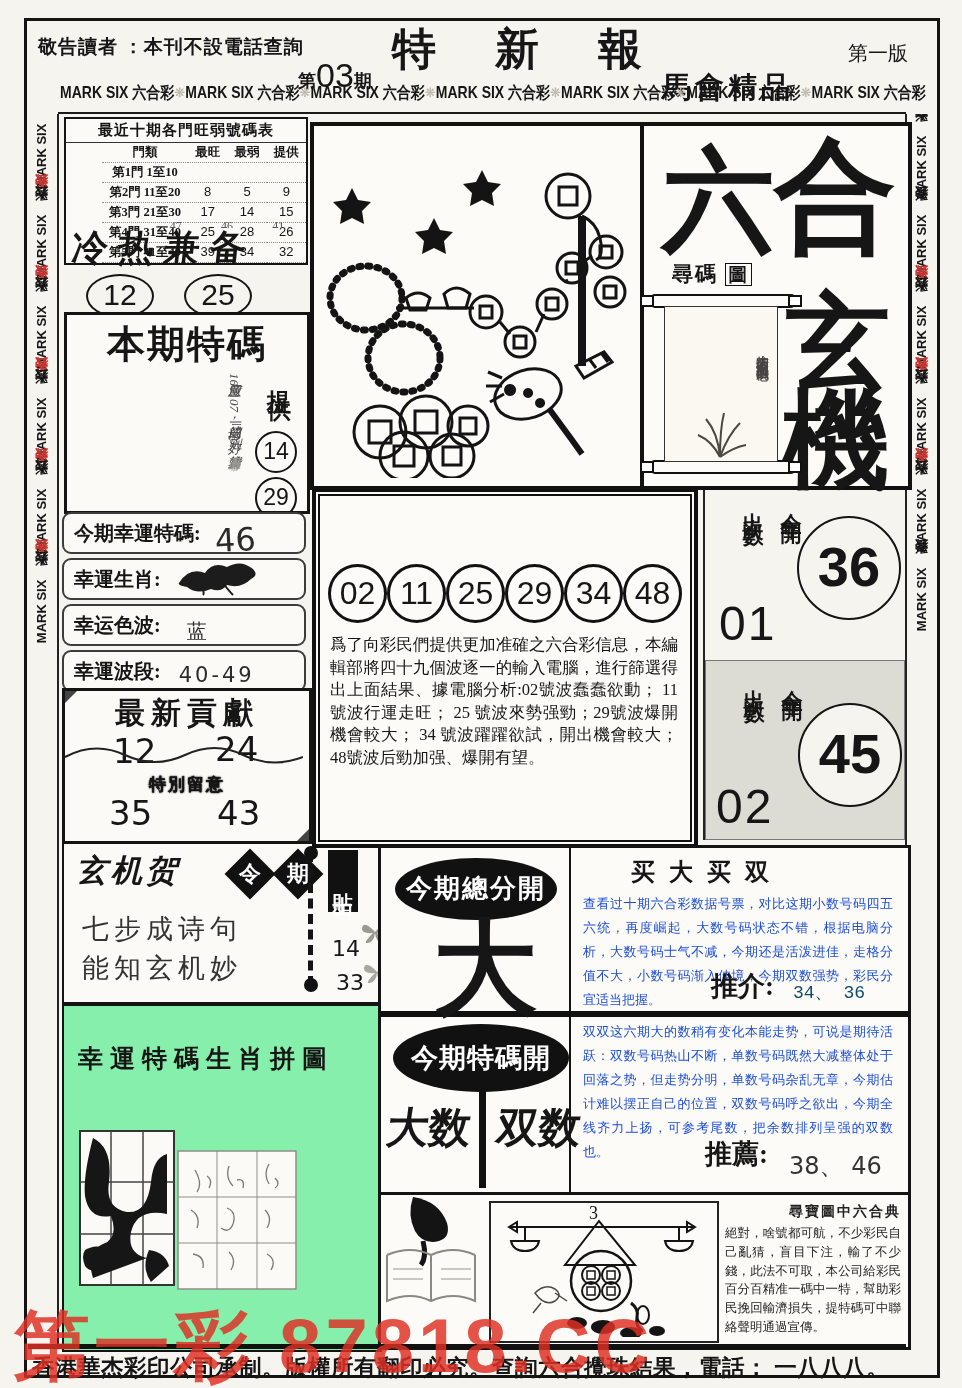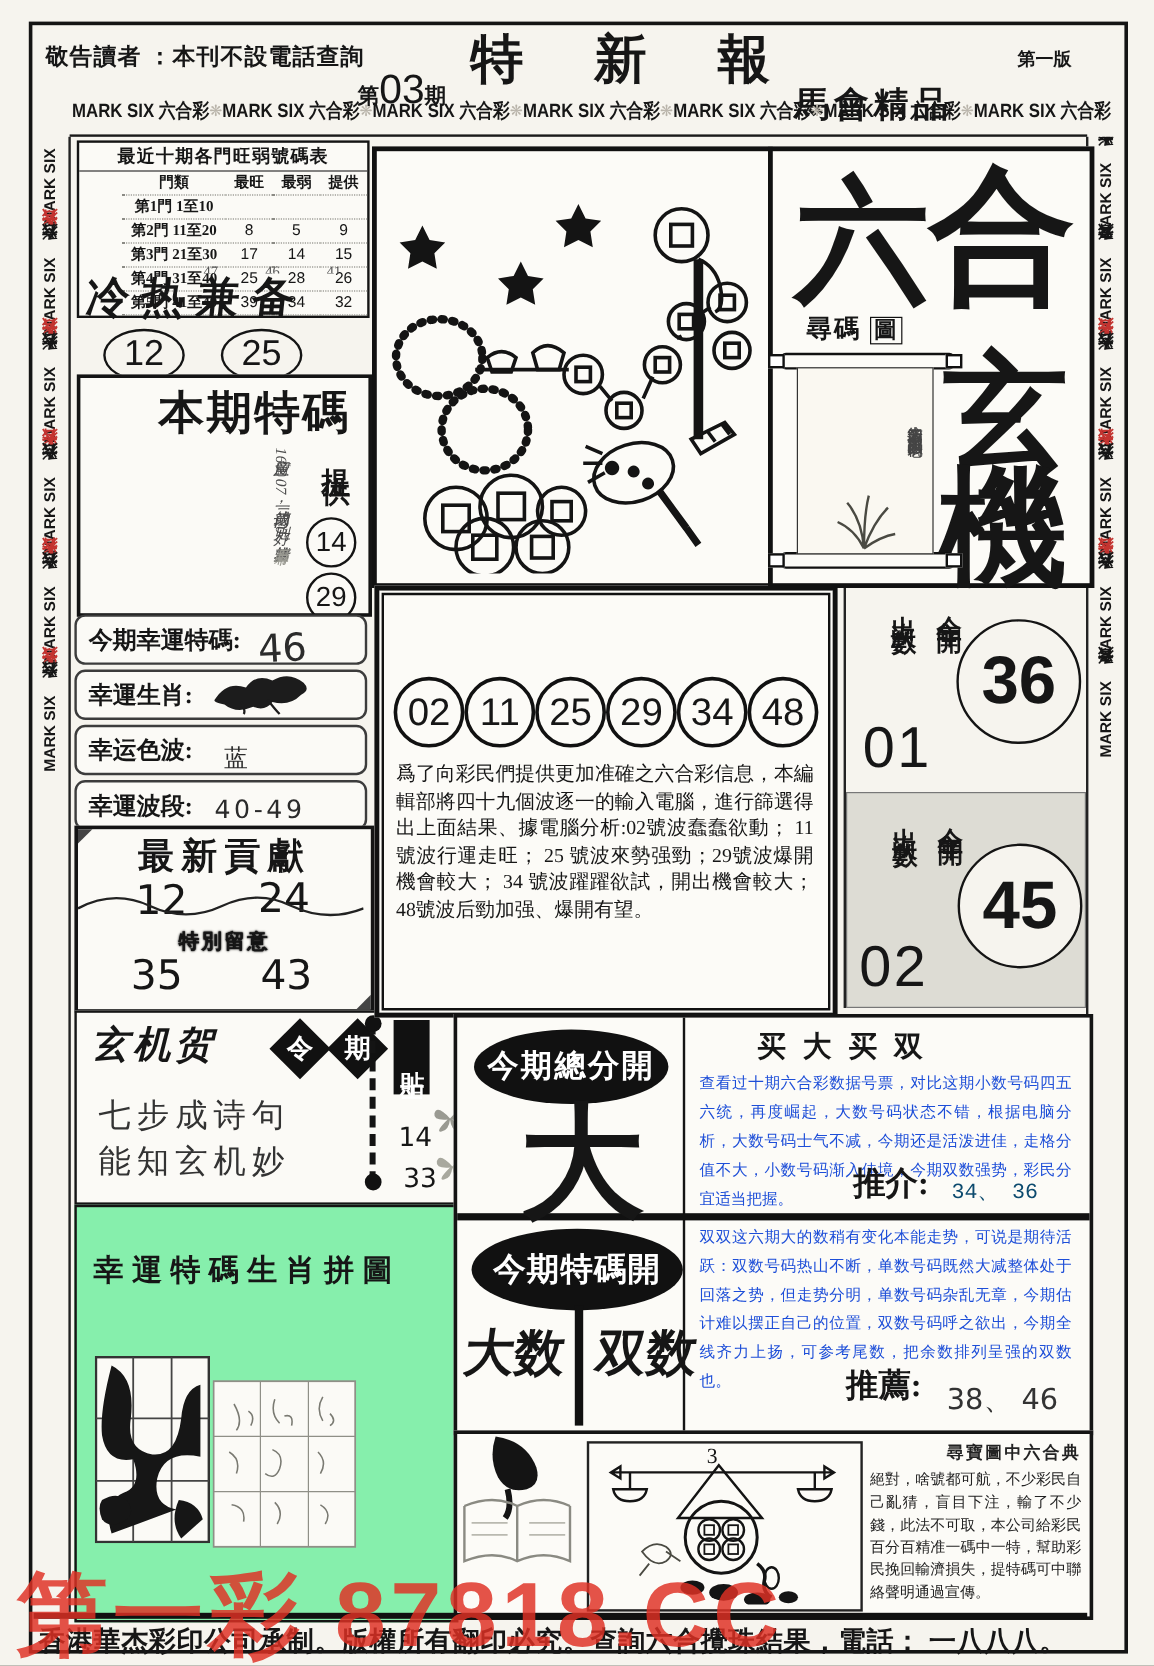--- a/index.html
+++ b/index.html
@@ -5,21 +5,21 @@
   html,body{margin:0;padding:0;background:#9a9a94;}
   .page{position:relative;width:962px;height:1388px;background:#f6f4ee;overflow:hidden;
         font-family:"Liberation Serif","DejaVu Serif",serif;color:#161616;}
   .abs{position:absolute;}
   .frame{left:24px;top:18px;width:910px;height:1354px;border:3px solid #141414;}
 
   
   #notice{left:38px;top:34px;font-size:19px;font-weight:bold;letter-spacing:1px;}
   #masthead{left:392px;top:20px;font-size:44px;font-weight:bold;letter-spacing:24px;}
   #masthead-sub{left:662px;top:32px;font-size:29px;font-weight:bold;letter-spacing:4px;margin-top:36px;}
-  #edition{left:848px;top:40px;font-size:15px;font-weight:bold;}
+  #edition{left:848px;top:40px;font-size:20px;font-weight:normal;}
   #issue{left:298px;top:56px;}
   #issue .sm{font-size:18px;font-weight:bold;}
   #issue .big{font-size:34px;font-family:"Liberation Sans",sans-serif;}
   #banner{left:60px;top:84px;width:845px;display:flex;align-items:center;justify-content:space-between;}
   .b-item{font-family:"Liberation Sans",sans-serif;font-weight:bold;font-size:14px;transform:scaleY(1.15);white-space:nowrap;}
   .b-sep{color:#b9b4aa;font-size:13px;}
   #top-rule{left:58px;top:112px;width:848px;height:2px;background:#1a1a1a;}
 
   
   .strip{top:114px;height:1230px;width:30px;overflow:hidden;display:flex;flex-direction:column;align-items:center;}
@@ -36,21 +36,21 @@
   .t-grid>div{font-size:12.5px;font-weight:bold;text-align:center;padding:1px 0;border-bottom:1px dotted #8a8a84;white-space:nowrap;}
   .t-grid .num{font-family:"Liberation Sans",sans-serif;font-weight:normal;font-size:13px;}
   #overflow-row{left:64px;top:219px;width:240px;display:grid;grid-template-columns:86px 1fr 1fr 1fr;text-align:center;
                 font-size:12px;color:#555;height:9px;overflow:hidden;}
   #slogan{left:72px;top:224px;width:230px;font-size:36px;font-weight:bold;letter-spacing:10px;transform:skewX(-6deg);}
   .oval{border:2.5px solid #141414;border-radius:50%;text-align:center;font-family:"Liberation Sans",sans-serif;}
   #pair-a{left:86px;top:274px;width:64px;height:40px;font-size:30px;line-height:38px;}
   #pair-b{left:184px;top:274px;width:64px;height:40px;font-size:30px;line-height:38px;}
 
   #special-box{left:64px;top:312px;width:240px;height:196px;border:3px solid #141414;background:#fbfaf6;}
-  #special-title{left:0;top:4px;width:100%;text-align:center;font-size:38px;font-weight:bold;letter-spacing:2px;margin-left:25px;}
+  #special-title{left:0;top:4px;width:100%;text-align:center;font-size:38px;font-weight:bold;letter-spacing:2px;}
   #provide{right:12px;top:56px;writing-mode:vertical-rl;font-size:24px;font-weight:bold;letter-spacing:8px;}
   #special-notes{right:64px;top:58px;height:132px;writing-mode:vertical-rl;font-size:13px;color:#4c4c4c;font-style:italic;}
   #special-notes span{margin:0 5px;}
   #special-notes .faint{color:#9b9b93;}
   #sp-c1{right:10px;top:116px;width:38px;height:38px;font-size:23px;line-height:36px;border-radius:50%;}
   #sp-c2{right:10px;top:162px;width:38px;height:38px;font-size:23px;line-height:36px;border-radius:50%;}
 
   .lucky-row{left:62px;width:244px;height:42px;border:2px solid #3c3c3c;border-radius:9px;background:#fbfaf6;
              display:flex;align-items:center;padding-left:10px;box-sizing:border-box;}
   .lucky-row .lab{font-size:20px;font-weight:bold;white-space:nowrap;}

